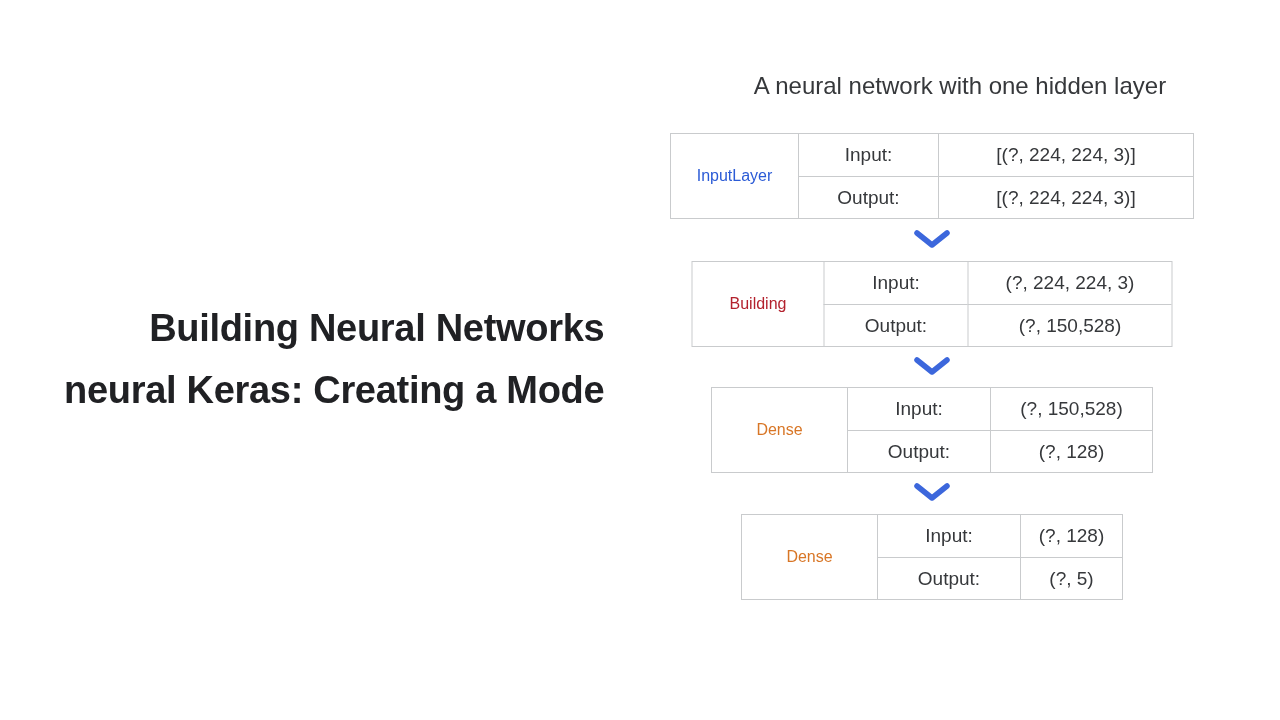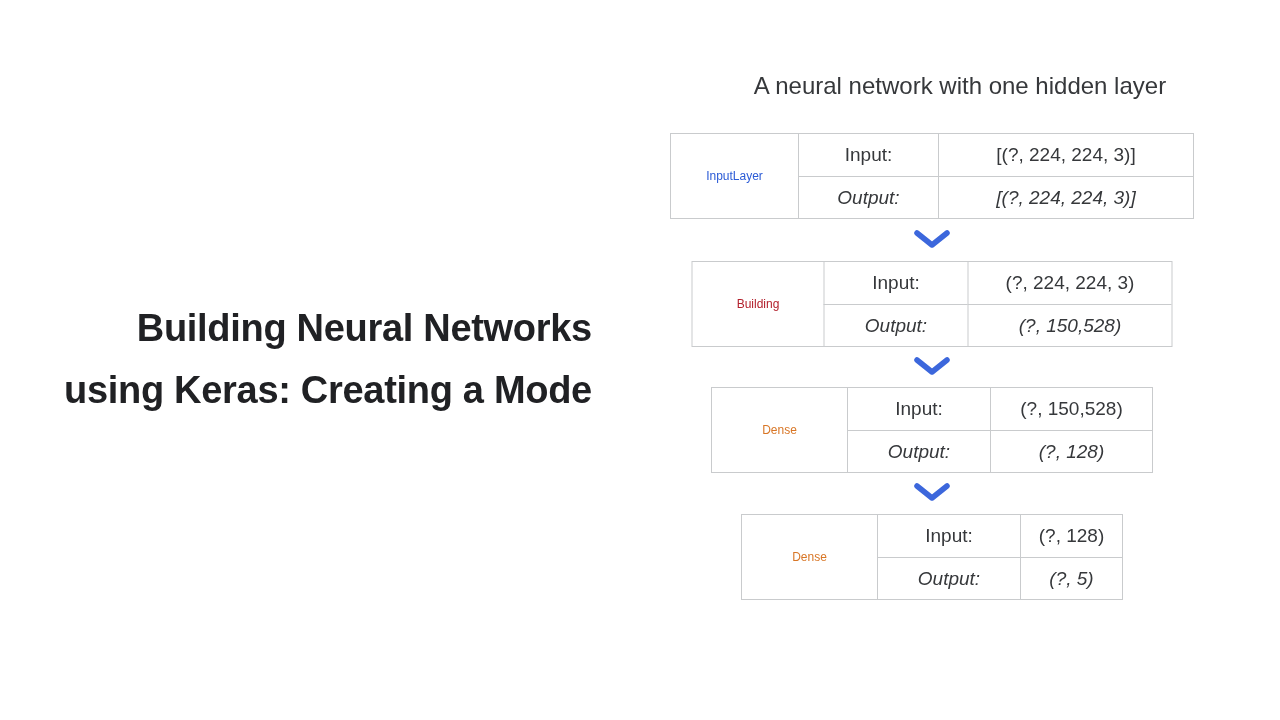--- a/index.html
+++ b/index.html
@@ -57,46 +57,46 @@
     display: flex;
     align-items: center;
     justify-content: center;
     font-size: 19px;
     color: #36383B;
     white-space: nowrap;
     overflow: hidden;
   }
   .cell.name {
     grid-row: 1 / span 2;
-    font-size: 12px;
+    font-size: 16px;
     font-weight: 500;
   }
   .cell.c2, .cell.c3 { border-left: 1.5px solid #C9CBCD; }
-  .cell.r2 { border-top: 1.5px solid #C9CBCD; font-style: italic; }
+  .cell.r2 { border-top: 1.5px solid #C9CBCD; }
 
   .connector {
     position: absolute;
     left: 932px;
     transform: translateX(-50%);
     width: 38px;
     height: 22px;
   }
   .conn1 { top: 228px; }
   .conn2 { top: 355px; }
   .conn3 { top: 481px; }
   .connector svg { display: block; width: 38px; height: 22px; }
 </style>
 </head>
 <body>
 
 <div class="slide">
 
   <div class="main-title" style="color: rgb(32, 33, 36);">
     <div>Building Neural Networks</div>
-    <div>using Keras: Creating a Mode</div>
+    <div>neural Keras: Creating a Mode</div>
   </div>
 
   <div class="diagram-heading">A neural network with one hidden layer</div>
 
   <div class="layer-table t1">
     <div class="cell name" style="color: rgb(43, 91, 214);">InputLayer</div>
     <div class="cell c2 r1">Input:</div>
     <div class="cell c3 r1">[(?, 224, 224, 3)]</div>
     <div class="cell c2 r2">Output:</div>
     <div class="cell c3 r2">[(?, 224, 224, 3)]</div>

